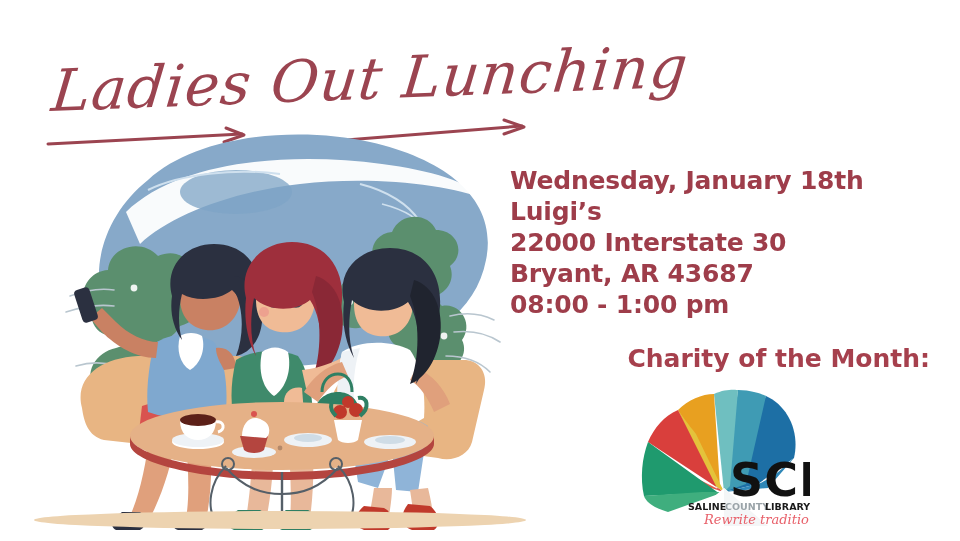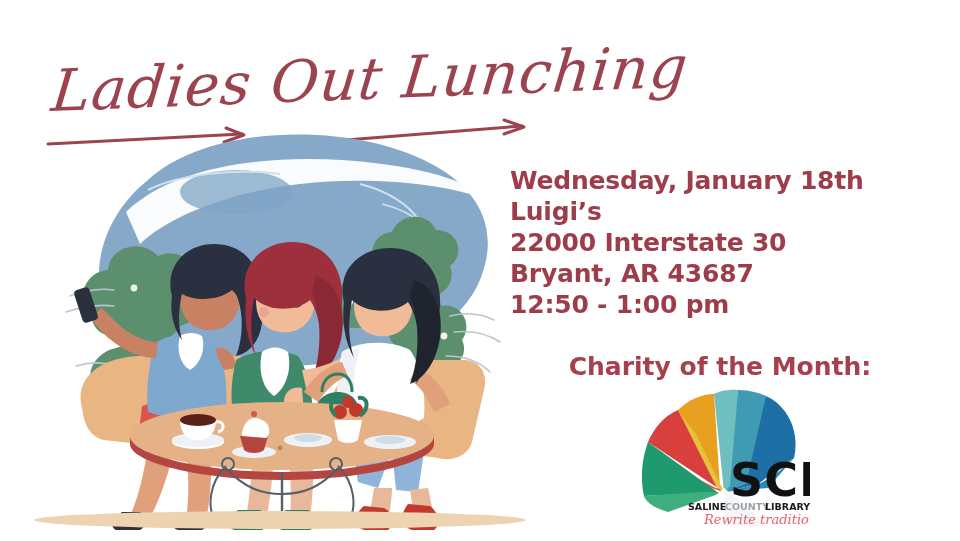--- a/index.html
+++ b/index.html
@@ -50,23 +50,23 @@
     font-family: "DejaVu Sans", sans-serif;
     font-weight: bold;
     font-size: 25px;
     line-height: 31px;
     color: #9e3d4a;
     letter-spacing: -0.2px;
   }
   #charity-label {
     position: absolute;
     left: 510px;
-    top: 352px;
+    top: 344px;
     width: 420px;
-    text-align: center;
+    text-align: right;
     font-family: "DejaVu Sans", sans-serif;
     font-weight: bold;
     font-size: 25px;
     color: #a6404d;
   }
 
   
   #logo {
     position: absolute;
     left: 638px;
@@ -308,21 +308,21 @@
 
       <ellipse cx="250" cy="400" rx="246" ry="9" fill="#edd3b0"></ellipse>
     </svg>
   </div>
 
   <div id="details">
     <div class="detail-line">Wednesday, January 18th</div>
     <div class="detail-line">Luigi’s</div>
     <div class="detail-line">22000 Interstate 30</div>
     <div class="detail-line">Bryant, AR  43687</div>
-    <div class="detail-line">12:50 - 1:00 pm</div>
+    <div class="detail-line">08:00 - 1:00 pm</div>
   </div>
 
   <div id="charity-label">Charity of the Month:</div>
 
   <div id="logo">
     <svg width="172" height="140" viewBox="0 0 172 140" xmlns="http://www.w3.org/2000/svg">
 
       <g>
 
         <path d="M86 104 L128 8 C150 18 162 44 156 70 L120 96 Z" fill="#1d6fa5"></path>

